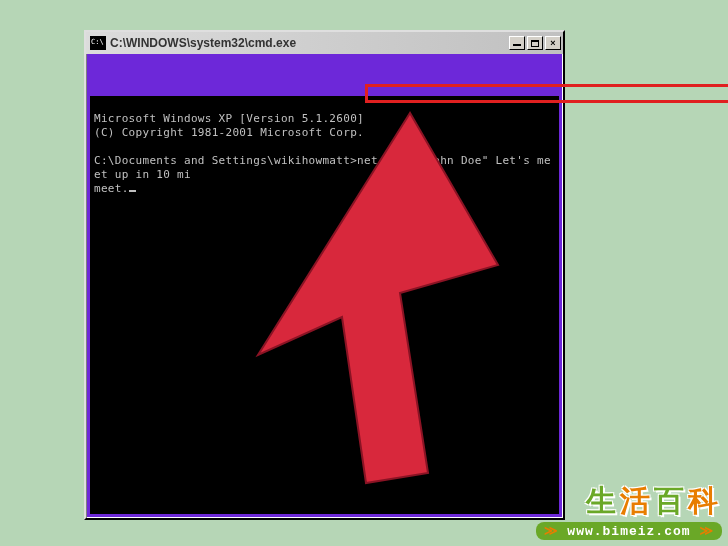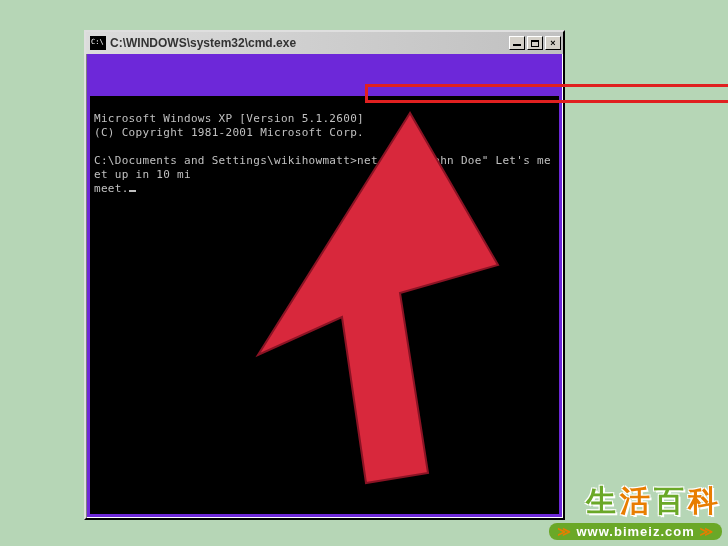--- a/index.html
+++ b/index.html
@@ -102,21 +102,21 @@
     position: absolute;
     left: 250px;
     top: 105px;
     pointer-events: none;
   }
   .watermark {
     position: absolute;
     right: 6px;
     bottom: 6px;
     text-align: right;
-    font-family: Liberation Sans, sans-serif;
+    font-family: Liberation Mono, monospace;
     margin-top: 6px;
   }
   .wm-top {
     font-size: 30px;
     font-weight: 900;
     letter-spacing: 4px;
     color: #6aa827;
     text-shadow: 2px 2px 0 #fff, -1px -1px 0 #fff, 1px -1px 0 #fff, -1px 1px 0 #fff;
   }
   .wm-top .accent { color: #e87d00; }

